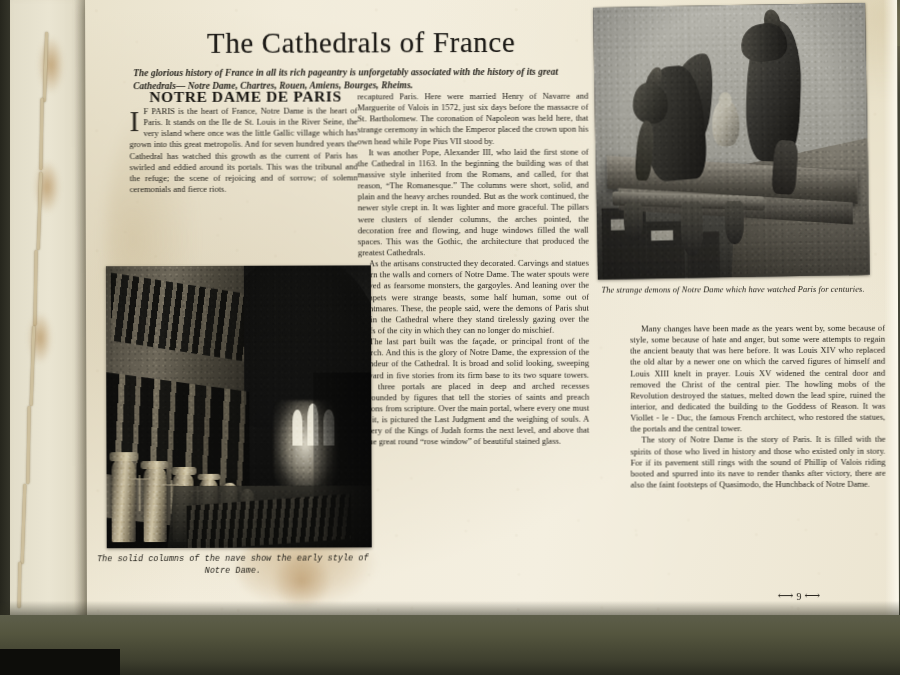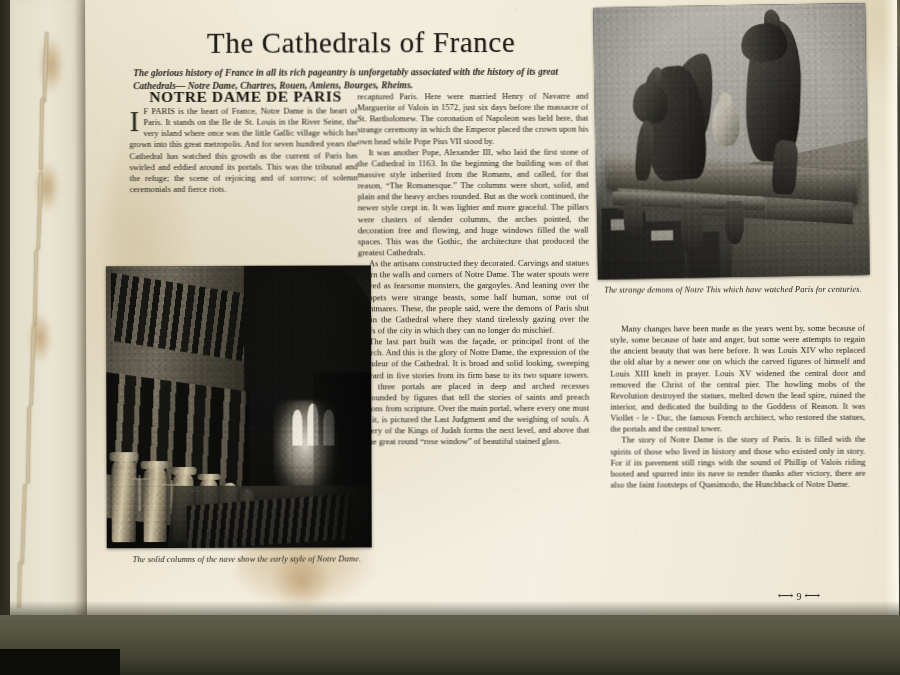--- a/index.html
+++ b/index.html
@@ -89,28 +89,28 @@
   .sect-title{position:absolute;left:44px;top:99px;width:232px;
       font-size:15.5px;letter-spacing:.6px;color:#191713;font-weight:700;margin-left:20px;}
 
   .col{position:absolute;font-size:8.55px;line-height:1.305;color:#23211b;
        text-align:justify;hyphens:none;}
   .col p{margin:0;text-indent:11px;}
   .col p.noindent{text-indent:0;}
 
   #col1{left:44px;top:117px;width:228px;}
   #col2{left:272px;top:103px;width:231px;}
-  #col3{left:524px;top:336px;width:255px;}
+  #col3{left:544px;top:336px;width:255px;}
 
   .dropcap{float:left;font-size:30px;line-height:25px;padding:1px 4px 0 0;
       margin-top:1px;color:#2a2720;font-family:"Liberation Serif","DejaVu Serif",serif;}
 
   .caption{position:absolute;font-style:italic;font-size:8.4px;line-height:1.38;
       text-align:center;color:#22201a;letter-spacing:.1px;}
-  #cap-nave{left:24px;top:565px;width:272px;}
+  #cap-nave{left:10px;top:565px;width:272px;font-family:Liberation Mono, monospace;}
   #cap-demons{left:508px;top:297px;width:278px;}
 
   .folio{position:absolute;left:672px;top:602px;width:80px;text-align:center;
       font-size:10px;color:#2a2720;}
   .folio .fl{display:inline-block;font-size:11px;padding:0 3px;vertical-align:1px;}
 
   
   .photo{position:absolute;overflow:hidden;background:#2b2b2b;
       box-shadow:0 1px 3px rgba(30,26,18,.45);}
 
@@ -358,21 +358,21 @@
         <div class="demon2-horn"></div>
         <div class="chimera demon2-head"></div>
         <div class="chimera demon2-leg"></div>
 
         <div class="bird"></div>
         <div class="bird-head"></div>
 
         <div class="gar-vignette"></div>
         <div class="photo-grain"></div>
       </div>
-      <div class="caption" id="cap-demons">The strange demons of Notre This which have watched Paris for centuries.</div>
+      <div class="caption" id="cap-demons">The strange demons of Notre Dame which have watched Paris for centuries.</div>
 
       <div class="folio">
         <span class="fl">⟷</span><span>9</span><span class="fl">⟷</span>
       </div>
 
     </div>
   </div>
 
   <div class="surface-bottom-shadow"></div>
   <div class="surface-bottom"></div>

